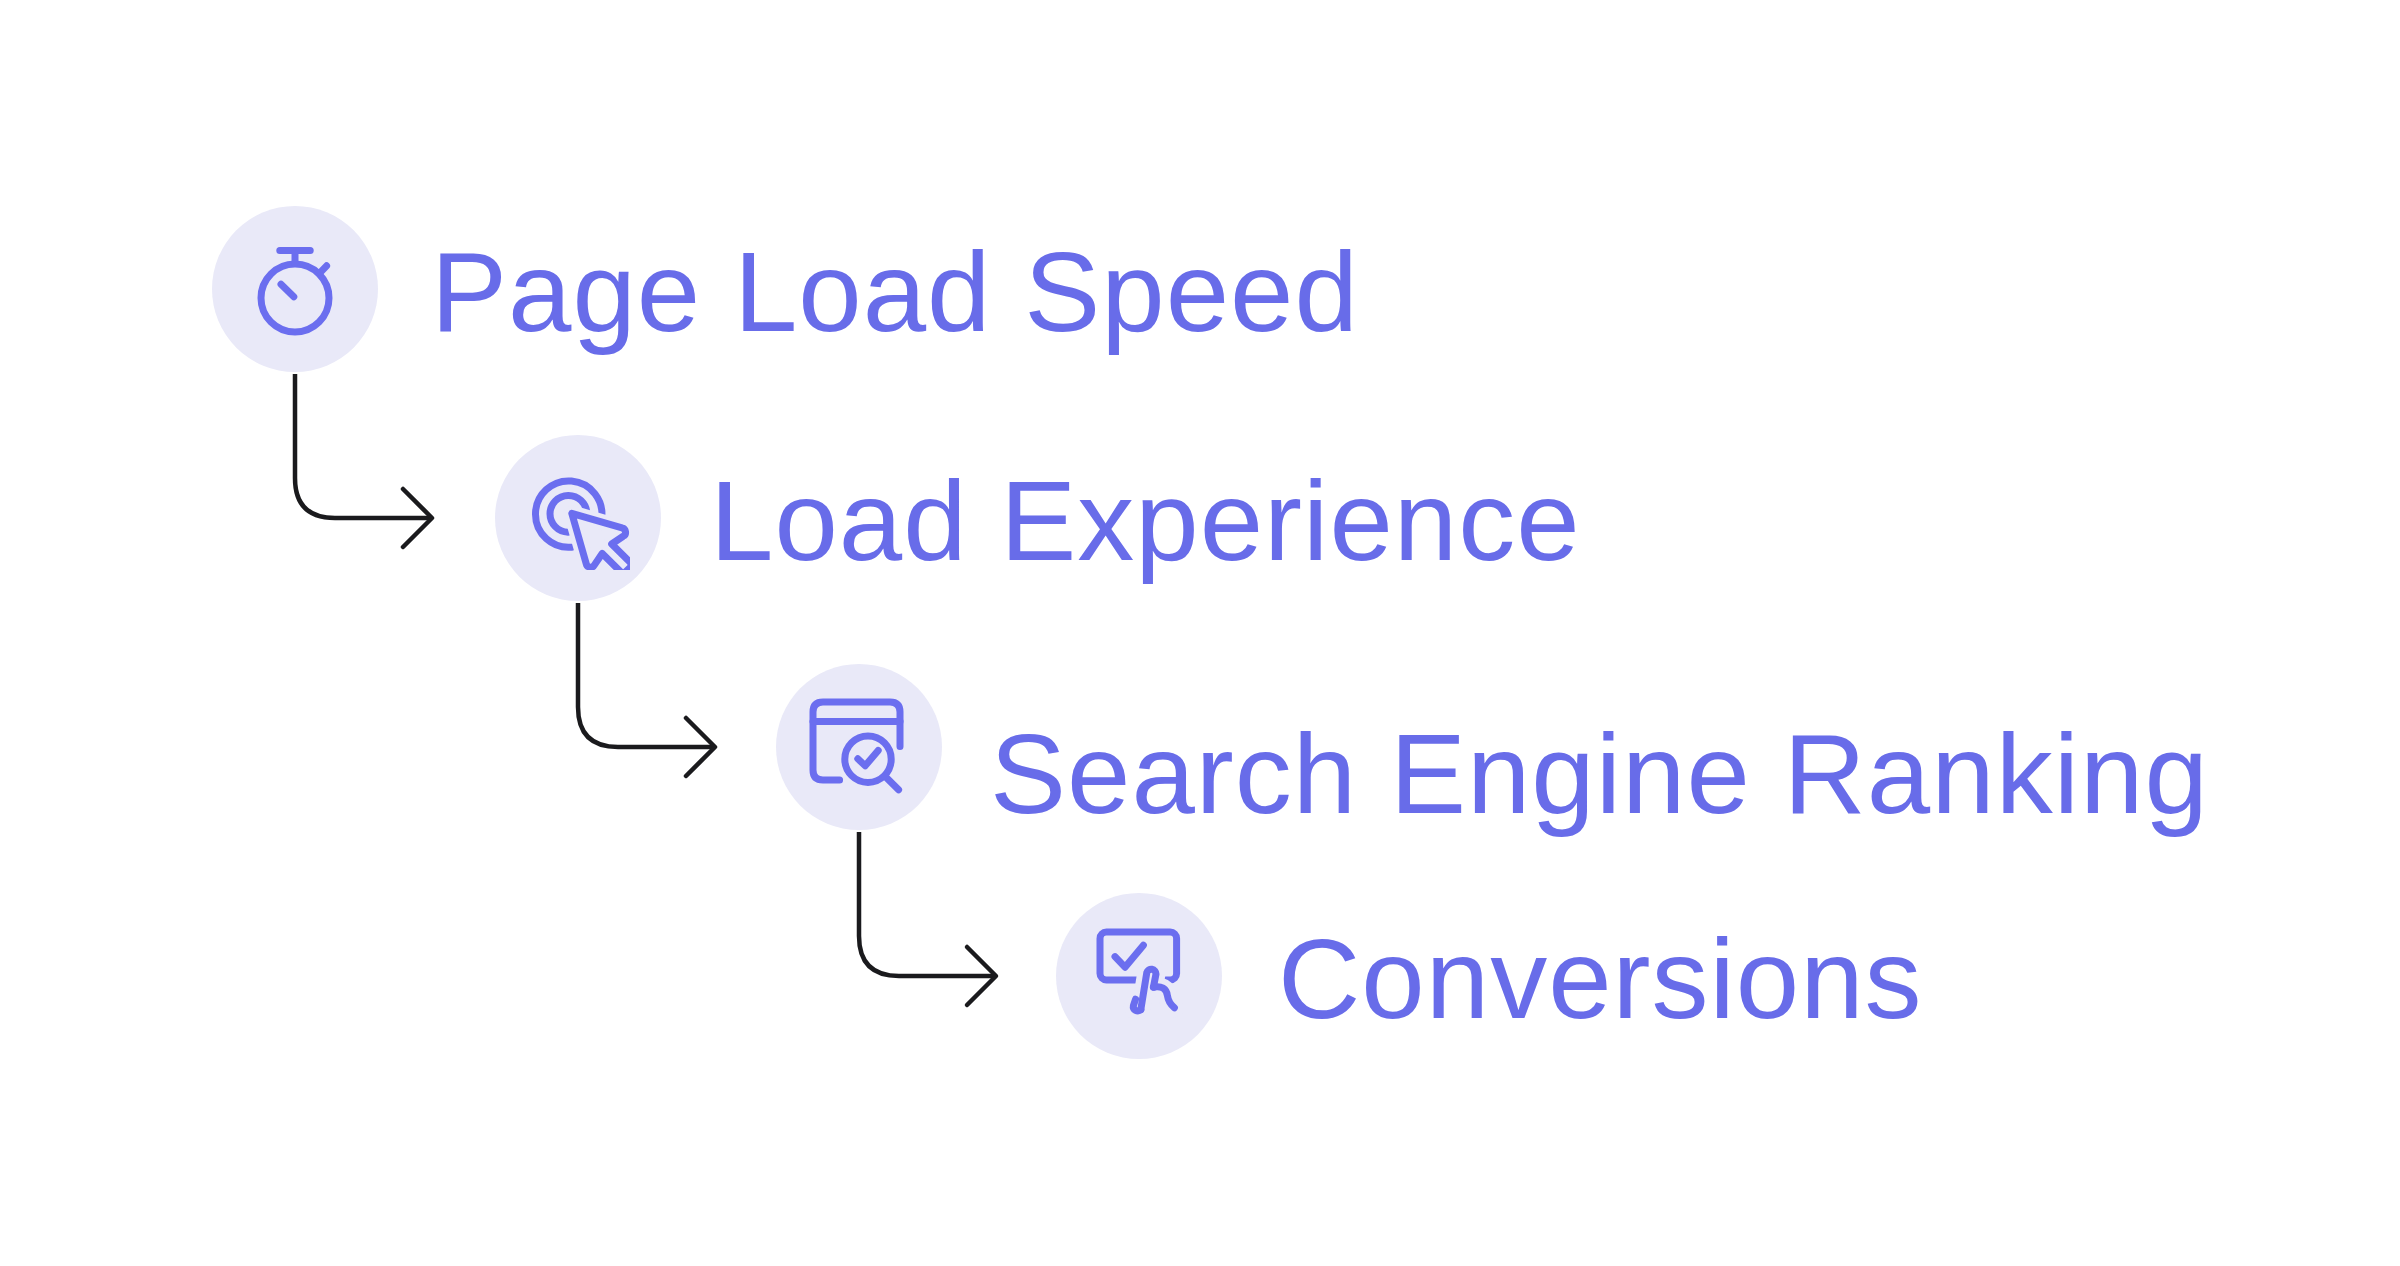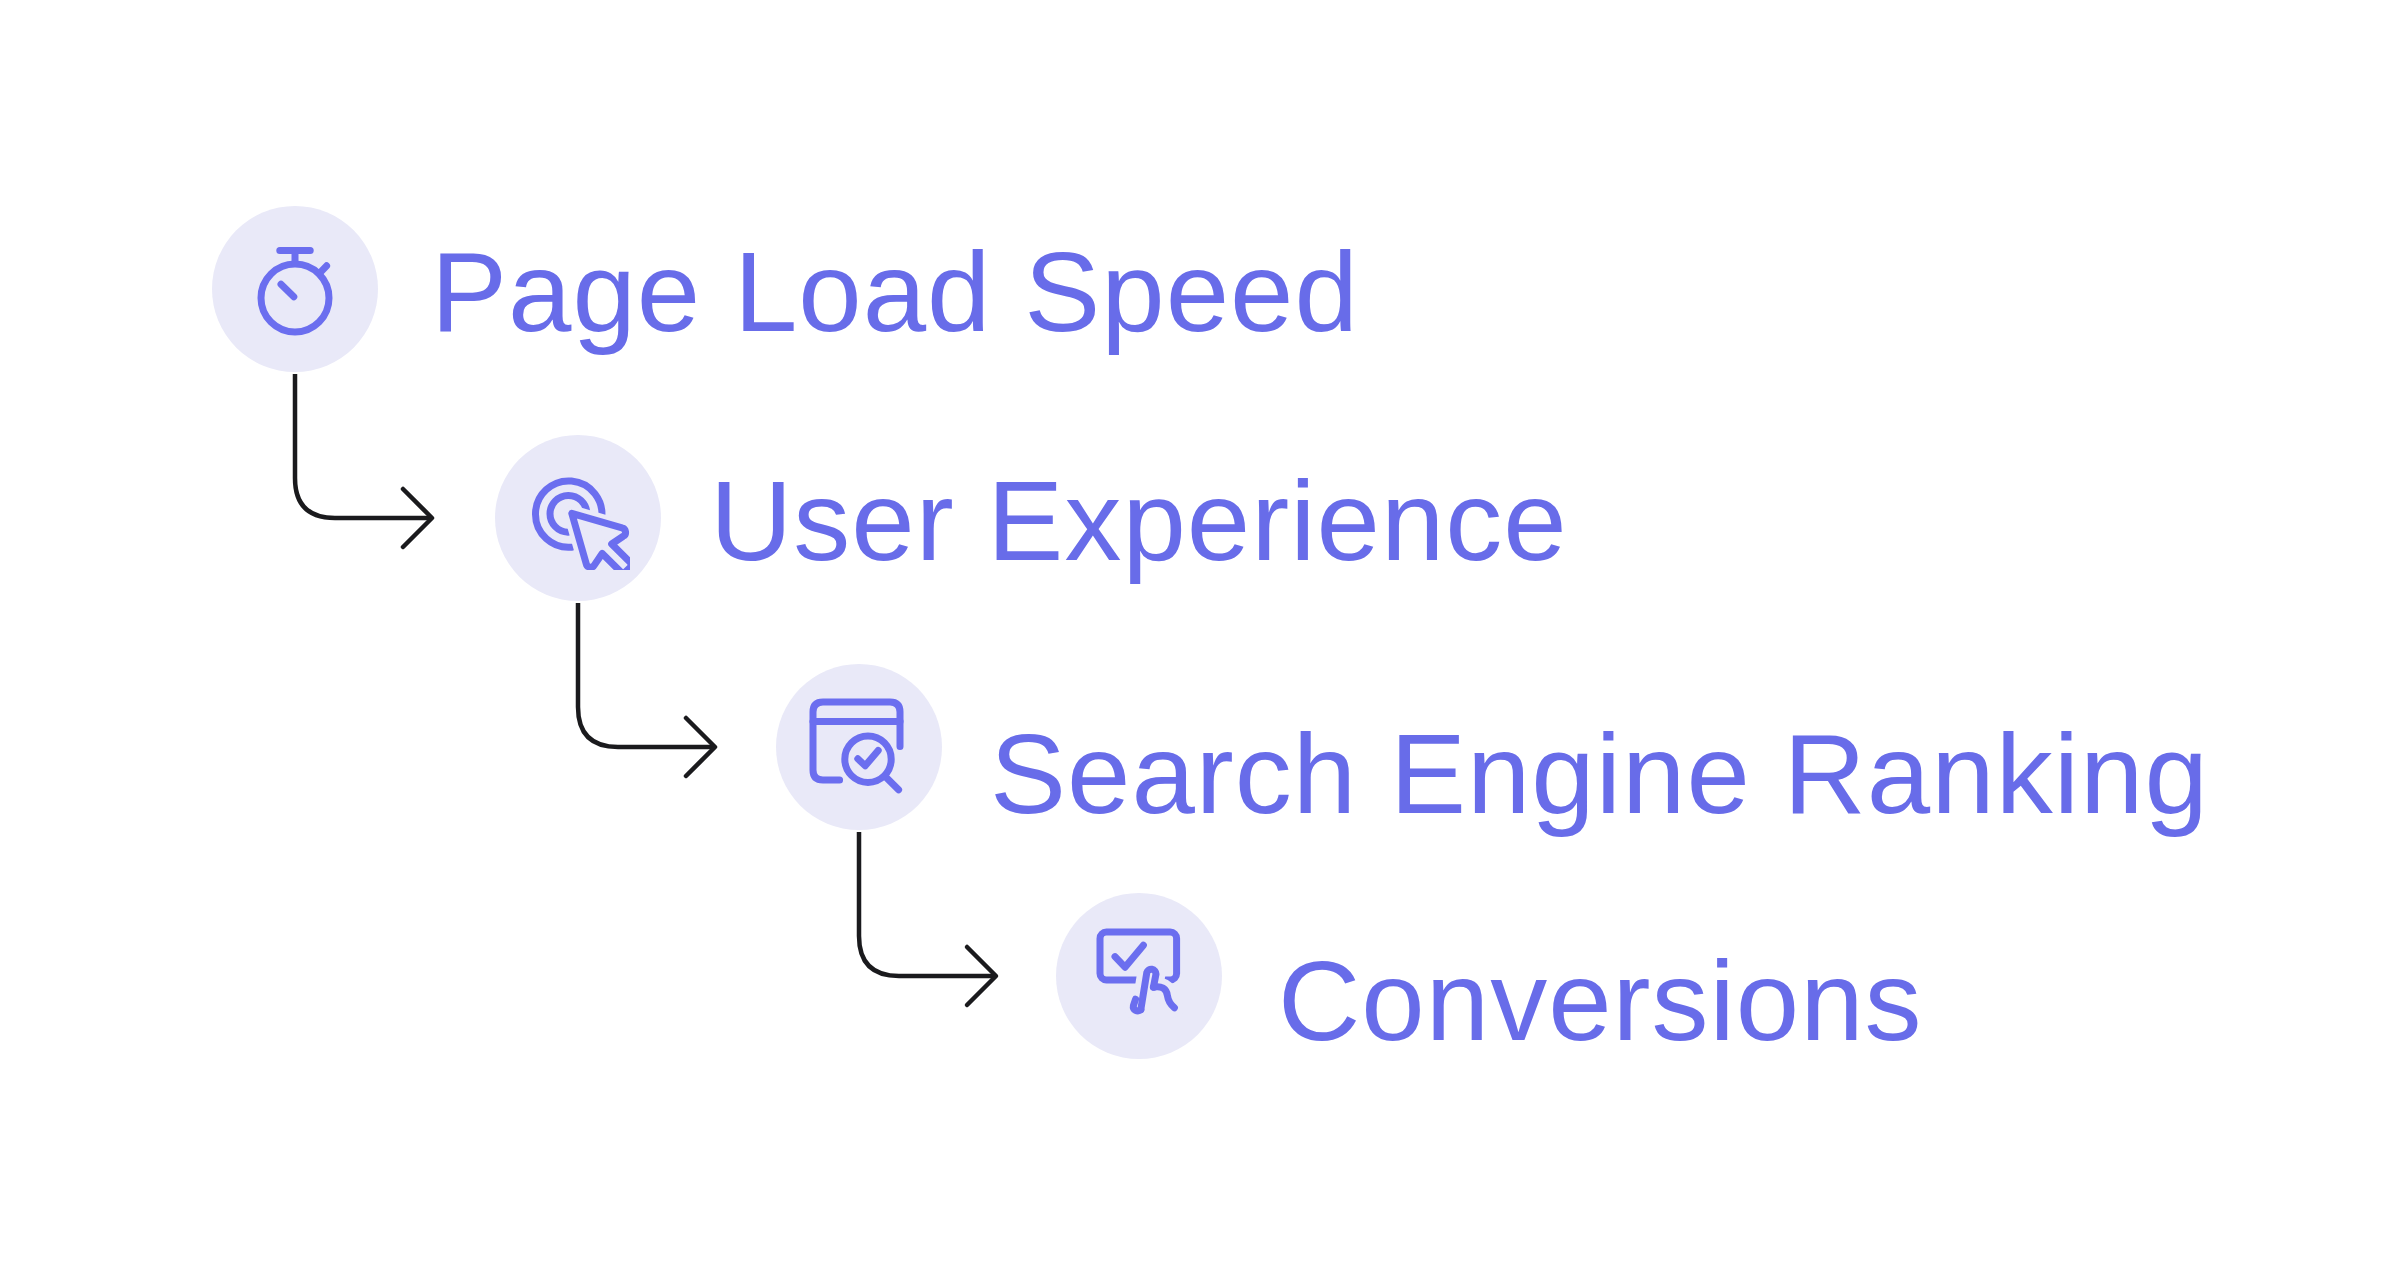--- a/index.html
+++ b/index.html
@@ -34,21 +34,21 @@
     font-weight:400;
   }
   
   .s0 .badge{left:212px;top:206px;}
   .s0 .label{left:431px;top:235px;}
   .s1 .badge{left:495px;top:435px;}
   .s1 .label{left:710px;top:464px;}
   .s2 .badge{left:776px;top:664px;}
   .s2 .label{left:990px;top:717px;}
   .s3 .badge{left:1056px;top:893px;}
-  .s3 .label{left:1278px;top:944px;}
+  .s3 .label{left:1278px;top:922px;}
   .arrow{position:absolute;width:150px;height:182px;}
   .a0{left:292px;top:372px;}
   .a1{left:575px;top:601px;}
   .a2{left:856px;top:830px;}
   .icon-svg{width:104px;height:104px;display:block;}
 </style>
 </head>
 <body>
 
 <div class="canvas">
@@ -79,21 +79,21 @@
         <g fill="none" stroke="var(--icon)" stroke-width="3.5" stroke-linecap="round">
           <path d="M35.7 24.9 A16.6 16.6 0 1 0 20.8 38.6"></path>
           <path d="M28.4 21.6 A9.2 9.2 0 1 0 19 31.1"></path>
         </g>
         <g transform="translate(13.5,14.3) scale(1.85)" fill="none" stroke-linejoin="round" stroke-linecap="round">
           <path d="M7.9 17.6a1.2 1.2 0 0 0 2.23.31l2.09-3.09 4.9 4.9a1.07 1.07 0 0 0 1.51 0l1.05-1.05a1.07 1.07 0 0 0 0-1.51l-4.9-4.9 3.11-2.09a1.2 1.2 0 0 0-.31-2.23L4 4z" stroke="var(--bgc)" stroke-width="4.4"></path>
           <path d="M7.9 17.6a1.2 1.2 0 0 0 2.23.31l2.09-3.09 4.9 4.9a1.07 1.07 0 0 0 1.51 0l1.05-1.05a1.07 1.07 0 0 0 0-1.51l-4.9-4.9 3.11-2.09a1.2 1.2 0 0 0-.31-2.23L4 4z" stroke="var(--icon)" stroke-width="1.9"></path>
         </g>
       </svg>
     </div>
-    <div class="label">User Experience</div>
+    <div class="label">Load Experience</div>
   </div>
 
   <svg class="arrow a1" viewBox="0 0 150 182">
     <path d="M3 2 L3 106 Q3 146 43 146 L140 146" fill="none" stroke="var(--arrow)" stroke-width="4.5"></path>
     <path d="M111 117 L140 146 L111 175" fill="none" stroke="var(--arrow)" stroke-width="4.5" stroke-linecap="round" stroke-linejoin="round"></path>
   </svg>
 
   <div class="step s2">
     <div class="badge">
       <svg class="icon-svg" viewBox="-2 -2 52 52">

